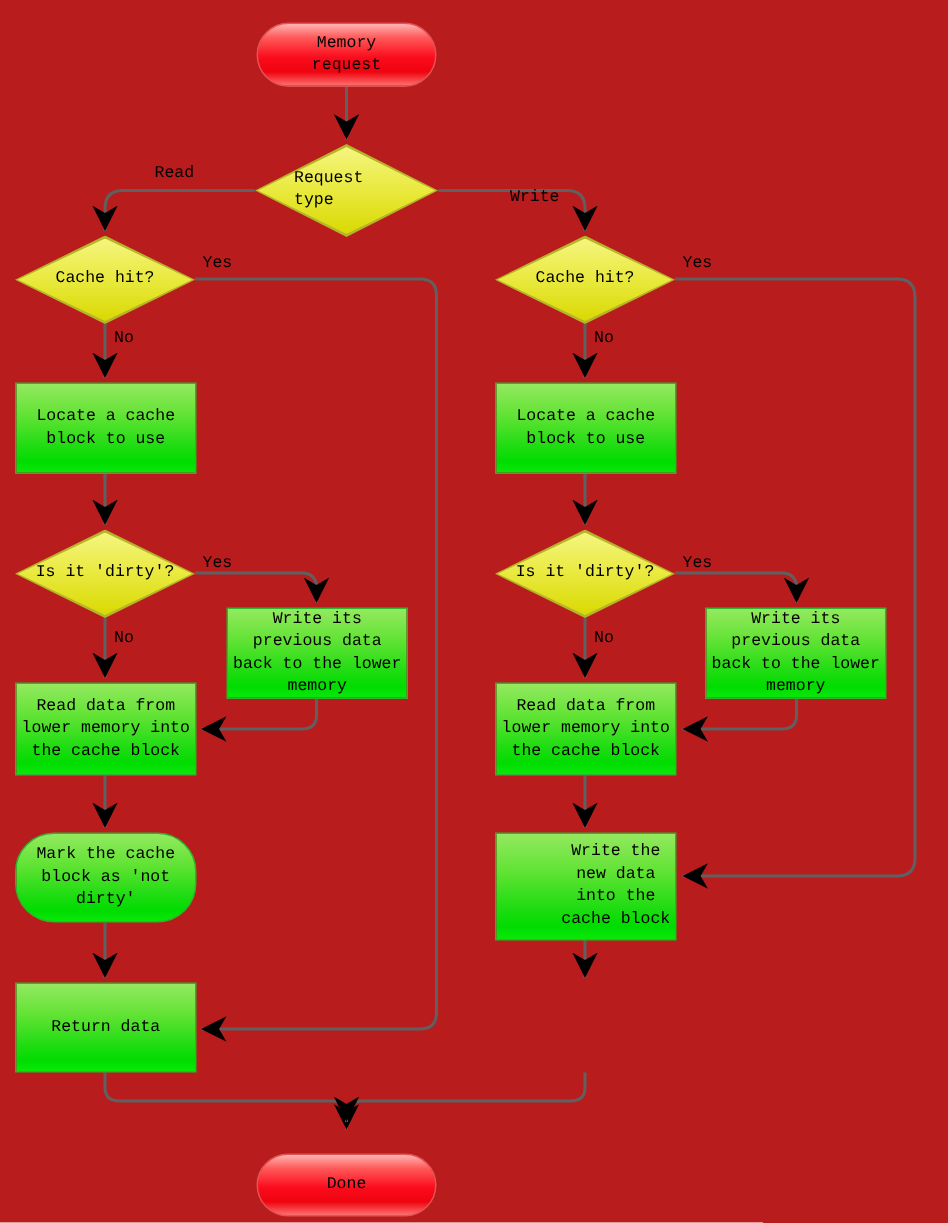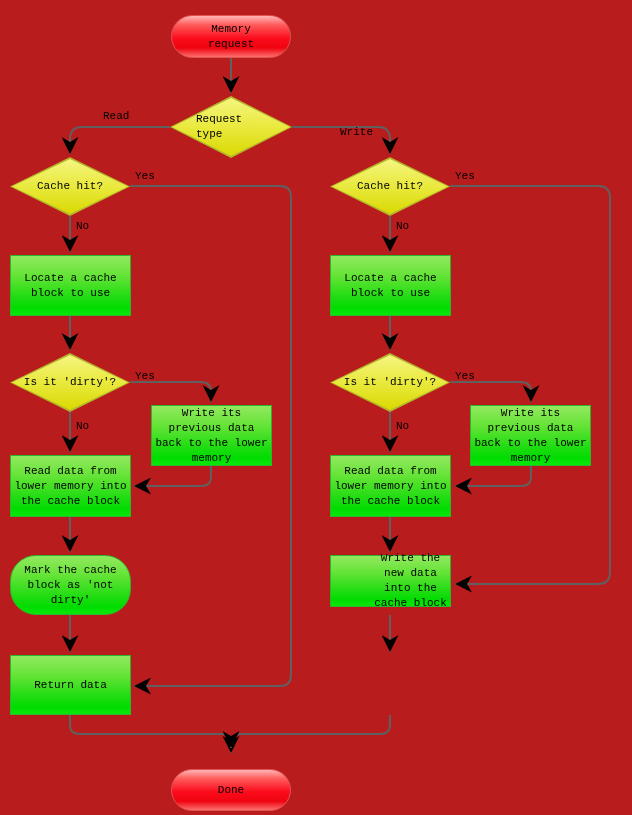--- a/index.html
+++ b/index.html
@@ -139,21 +139,21 @@
 
   <div class="node process" style="left:330px;top:255px;width:121px;height:61px;">
     <span style="max-width:104px;">Locate a cache block to use</span>
   </div>
   <div class="node process" style="left:470px;top:405px;width:121px;height:61px;">
     <span style="max-width:113px;">Write its previous data back to the lower memory</span>
   </div>
   <div class="node process" style="left:330px;top:455px;width:121px;height:62px;">
     <span style="max-width:113px;">Read data from lower memory into the cache block</span>
   </div>
-  <div class="node process" style="left:330px;top:555px;width:121px;height:52px;padding-left:40px;">
+  <div class="node process" style="left:330px;top:555px;width:121px;height:72px;padding-left:40px;">
     <span style="max-width:95px;">Write the new data into the cache block</span>
   </div>
 
   <div class="edge-label" style="left:103px;top:109px;">Read</div>
   <div class="edge-label" style="left:315px;top:125px;margin-left:25px;">Write</div>
   <div class="edge-label" style="left:135px;top:169px;">Yes</div>
   <div class="edge-label" style="left:76px;top:219px;">No</div>
   <div class="edge-label" style="left:135px;top:369px;">Yes</div>
   <div class="edge-label" style="left:76px;top:419px;">No</div>
   <div class="edge-label" style="left:455px;top:169px;">Yes</div>

